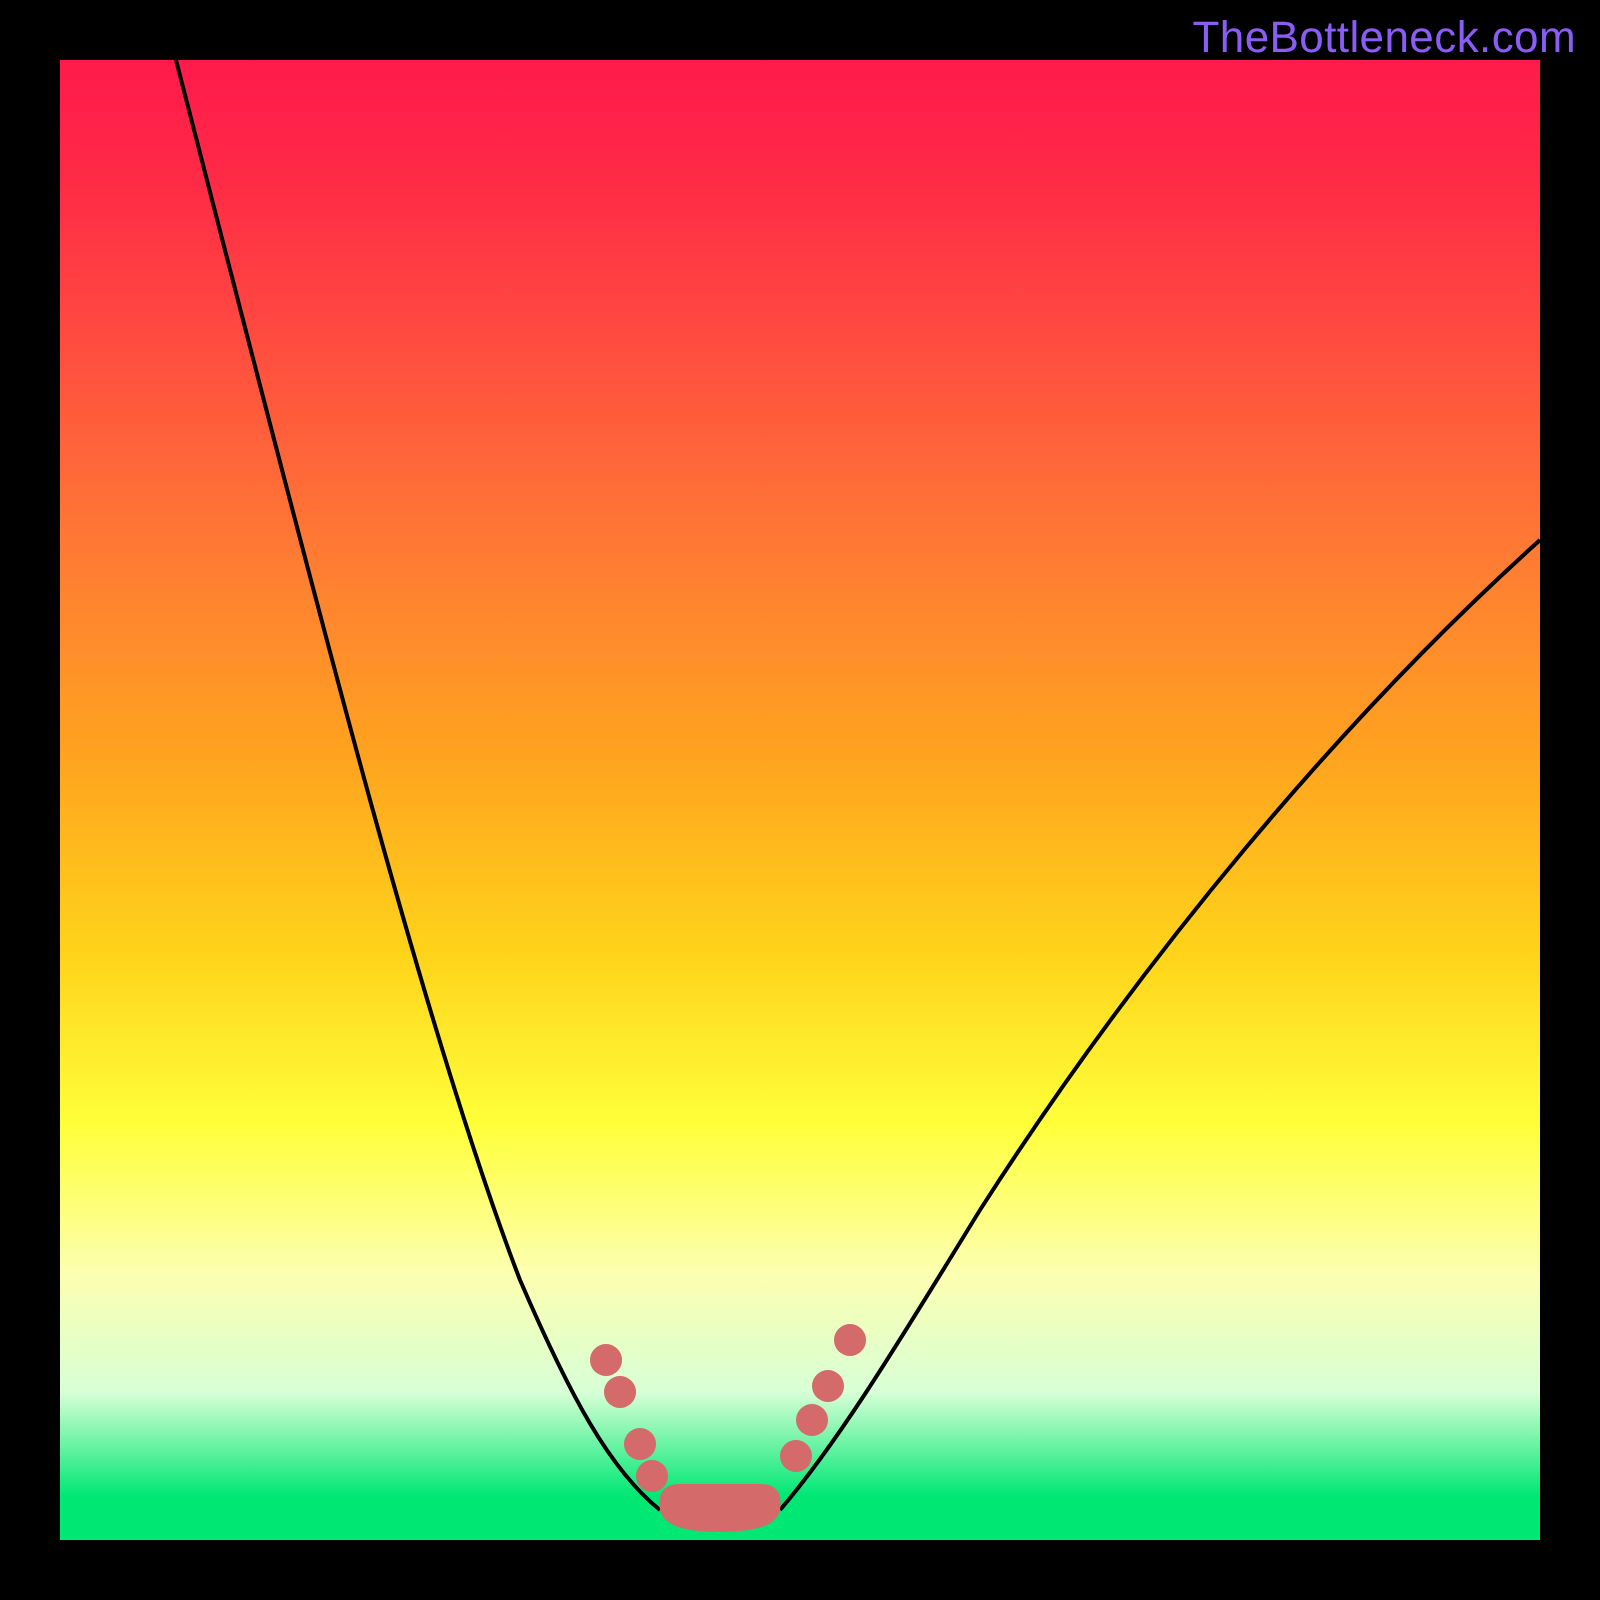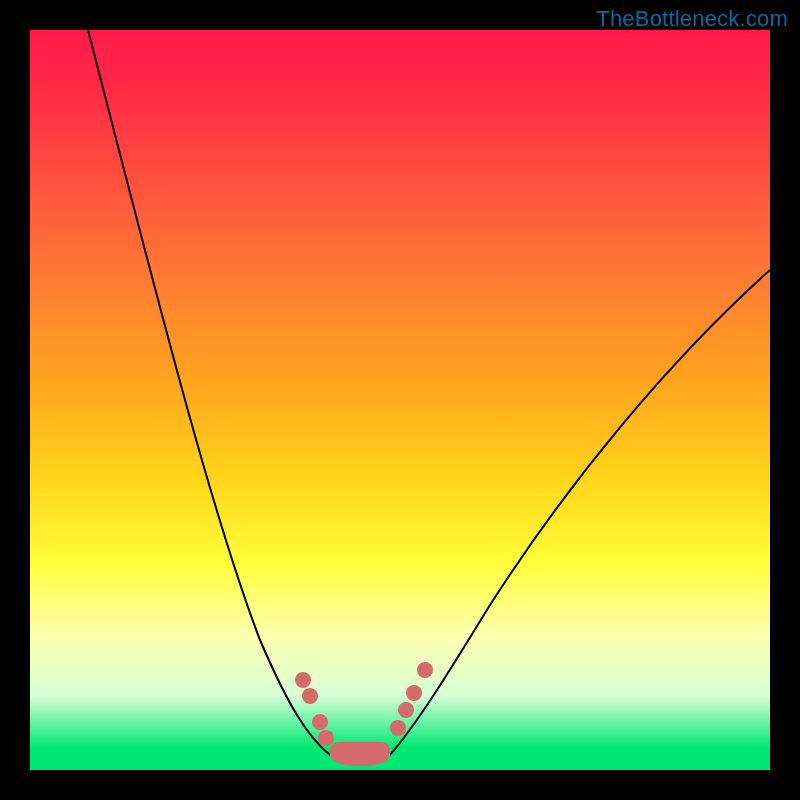--- a/index.html
+++ b/index.html
@@ -34,21 +34,21 @@
       #fcffb0 82%,
       #d8ffd6 90%,
       #00e874 97%,
       #00e874 100%
     );
   }
   .watermark {
     position: absolute;
     top: 6px;
     right: 12px;
-    color: #0369a1;
+    color: #8b5cf6;
     font-size: 22px;
     letter-spacing: 0.2px;
     font-weight: 500;
   }
   svg.curves {
     position: absolute;
     left: 0;
     top: 0;
     width: 740px;
     height: 740px;

